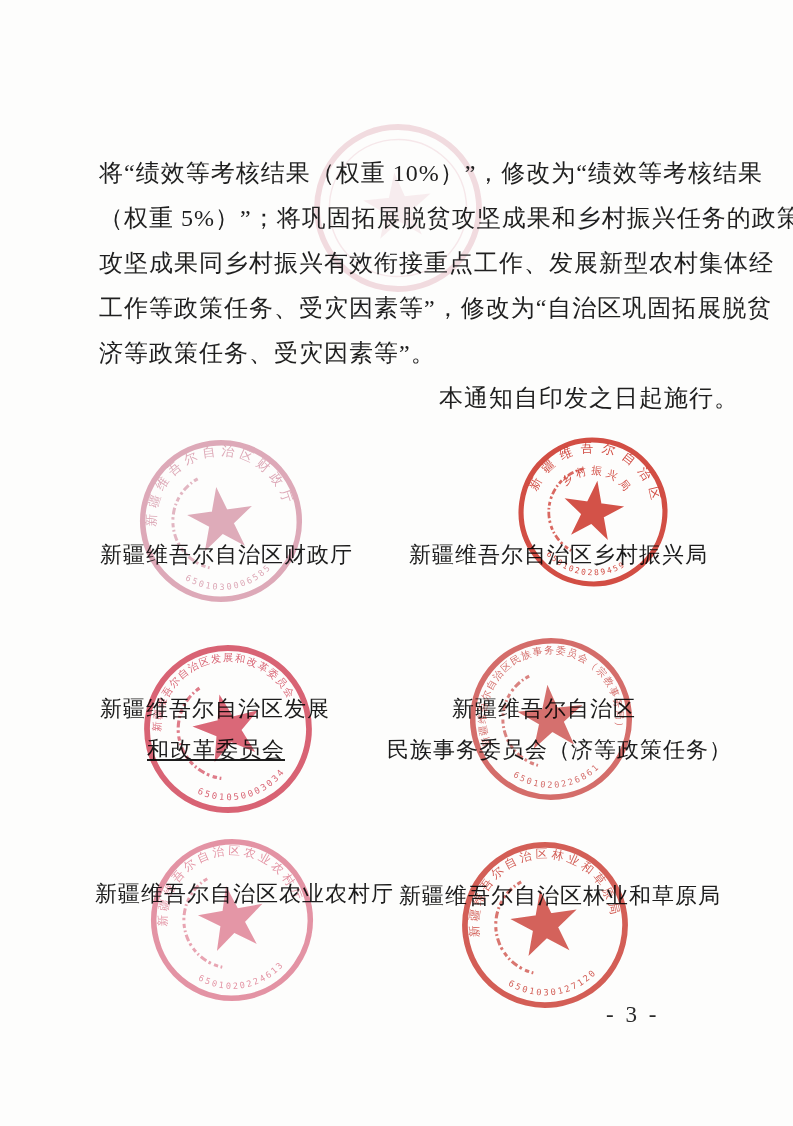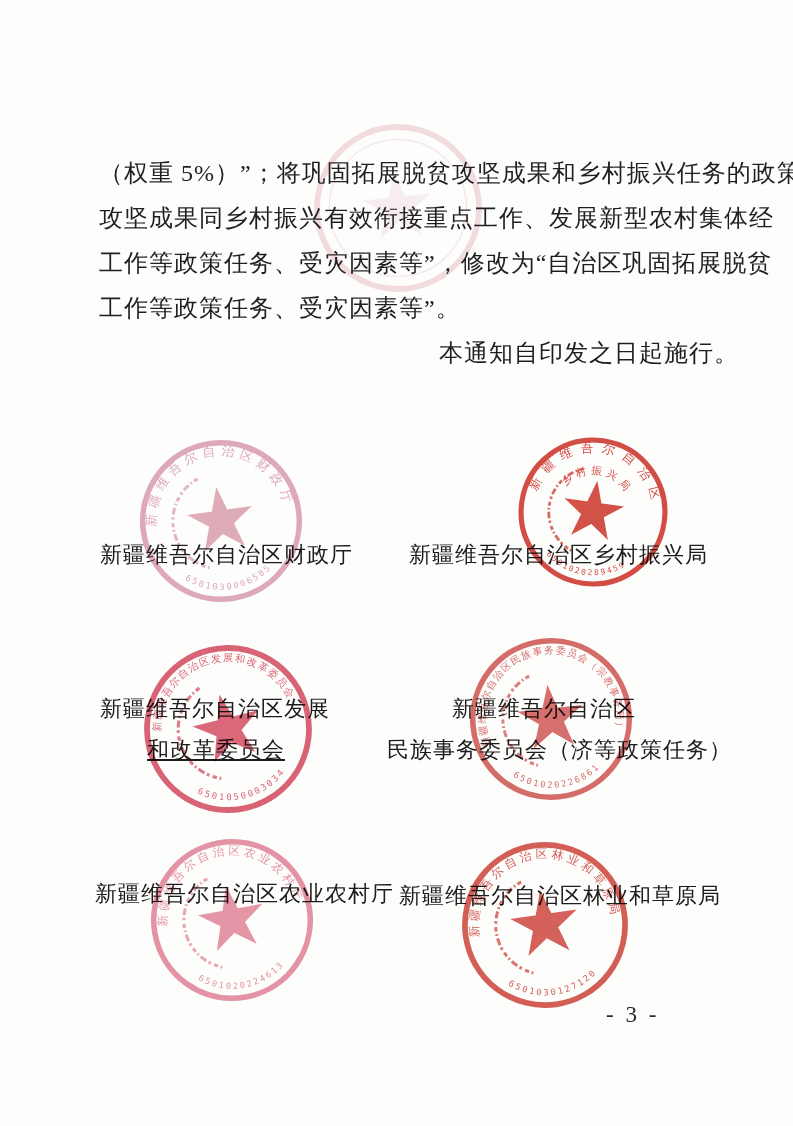--- a/index.html
+++ b/index.html
@@ -54,24 +54,25 @@
           <path id="r2pw" d="M -30,37.5 A 48,48 0 1 1 30,37.5" fill="none"></path>
           <path id="cpw" d="M -62,50.6 A 80,80 0 0 0 62,50.6" fill="none"></path>
         </defs>
         <circle cx="0" cy="0" r="91" fill="none" stroke="#d98fa0" stroke-width="6.5" opacity="0.95"></circle>
         <circle cx="0" cy="0" r="77" fill="none" stroke="#d98fa0" stroke-width="1.6" opacity="0.6"></circle>
         <polygon points="0,-40 23.51,32.36 -38.04,-12.36 38.04,-12.36 -23.51,32.36" fill="#d98fa0" fill-rule="nonzero" opacity="0.45"></polygon>
       </svg>
     </div>
 
   <div class="body-text">
+    <div class="line">将“绩效等考核结果（权重 10%）”，修改为“绩效等考核结果</div>
     <div class="line">（权重 5%）”；将巩固拓展脱贫攻坚成果和乡村振兴任务的政策</div>
     <div class="line">攻坚成果同乡村振兴有效衔接重点工作、发展新型农村集体经</div>
     <div class="line">工作等政策任务、受灾因素等”，修改为“自治区巩固拓展脱贫</div>
-    <div class="line">工作等政策任务、受灾因素等”。</div>
+    <div class="line">济等政策任务、受灾因素等”。</div>
     <div class="line indent">本通知自印发之日起施行。</div>
   </div>
 
   <div class="seal-label" style="left:100px;top:540px;">新疆维吾尔自治区财政厅</div>
   <div class="seal-label" style="left:409px;top:540px;">新疆维吾尔自治区乡村振兴局</div>
 
   <div class="seal-label" style="left:100px;top:694px;">新疆维吾尔自治区发展</div>
   <div class="seal-label" style="left:147px;top:735px;text-decoration:underline;">和改革委员会</div>
 
   <div class="seal-label" style="left:452px;top:694px;">新疆维吾尔自治区</div>

